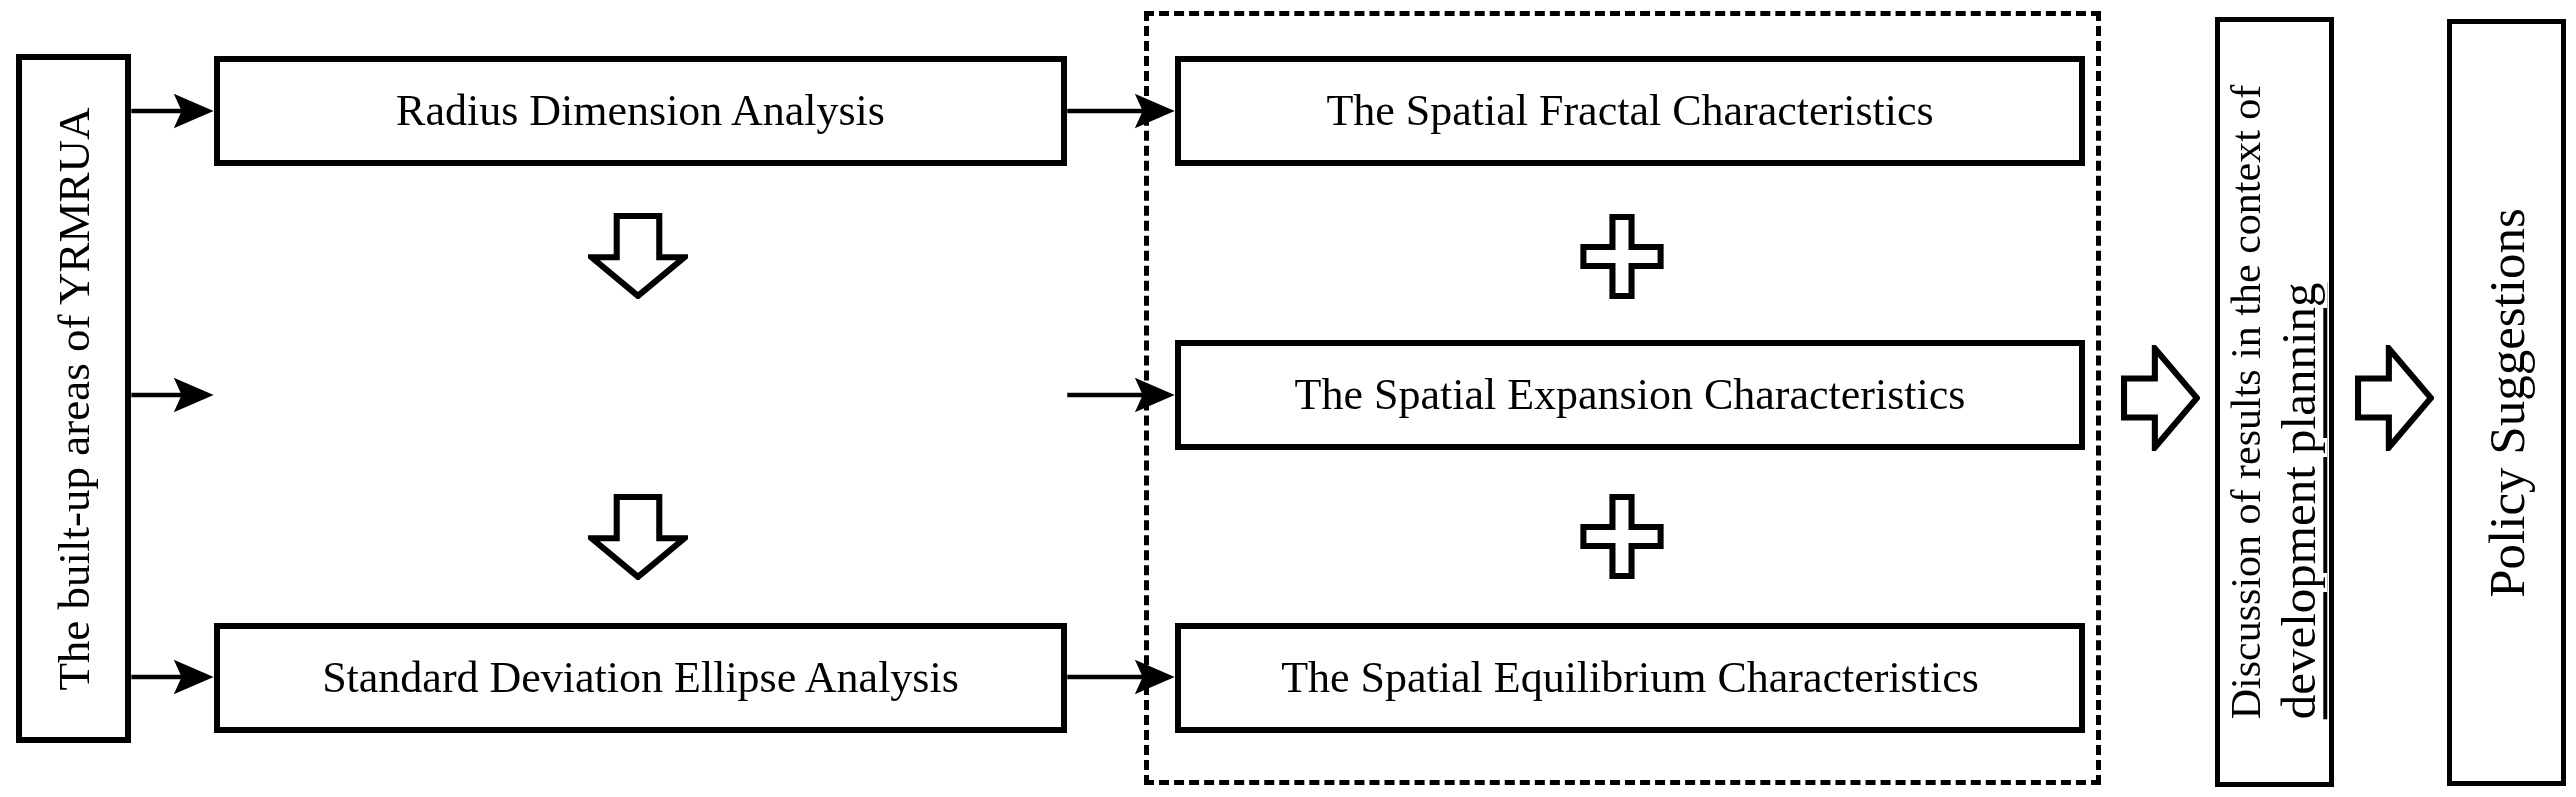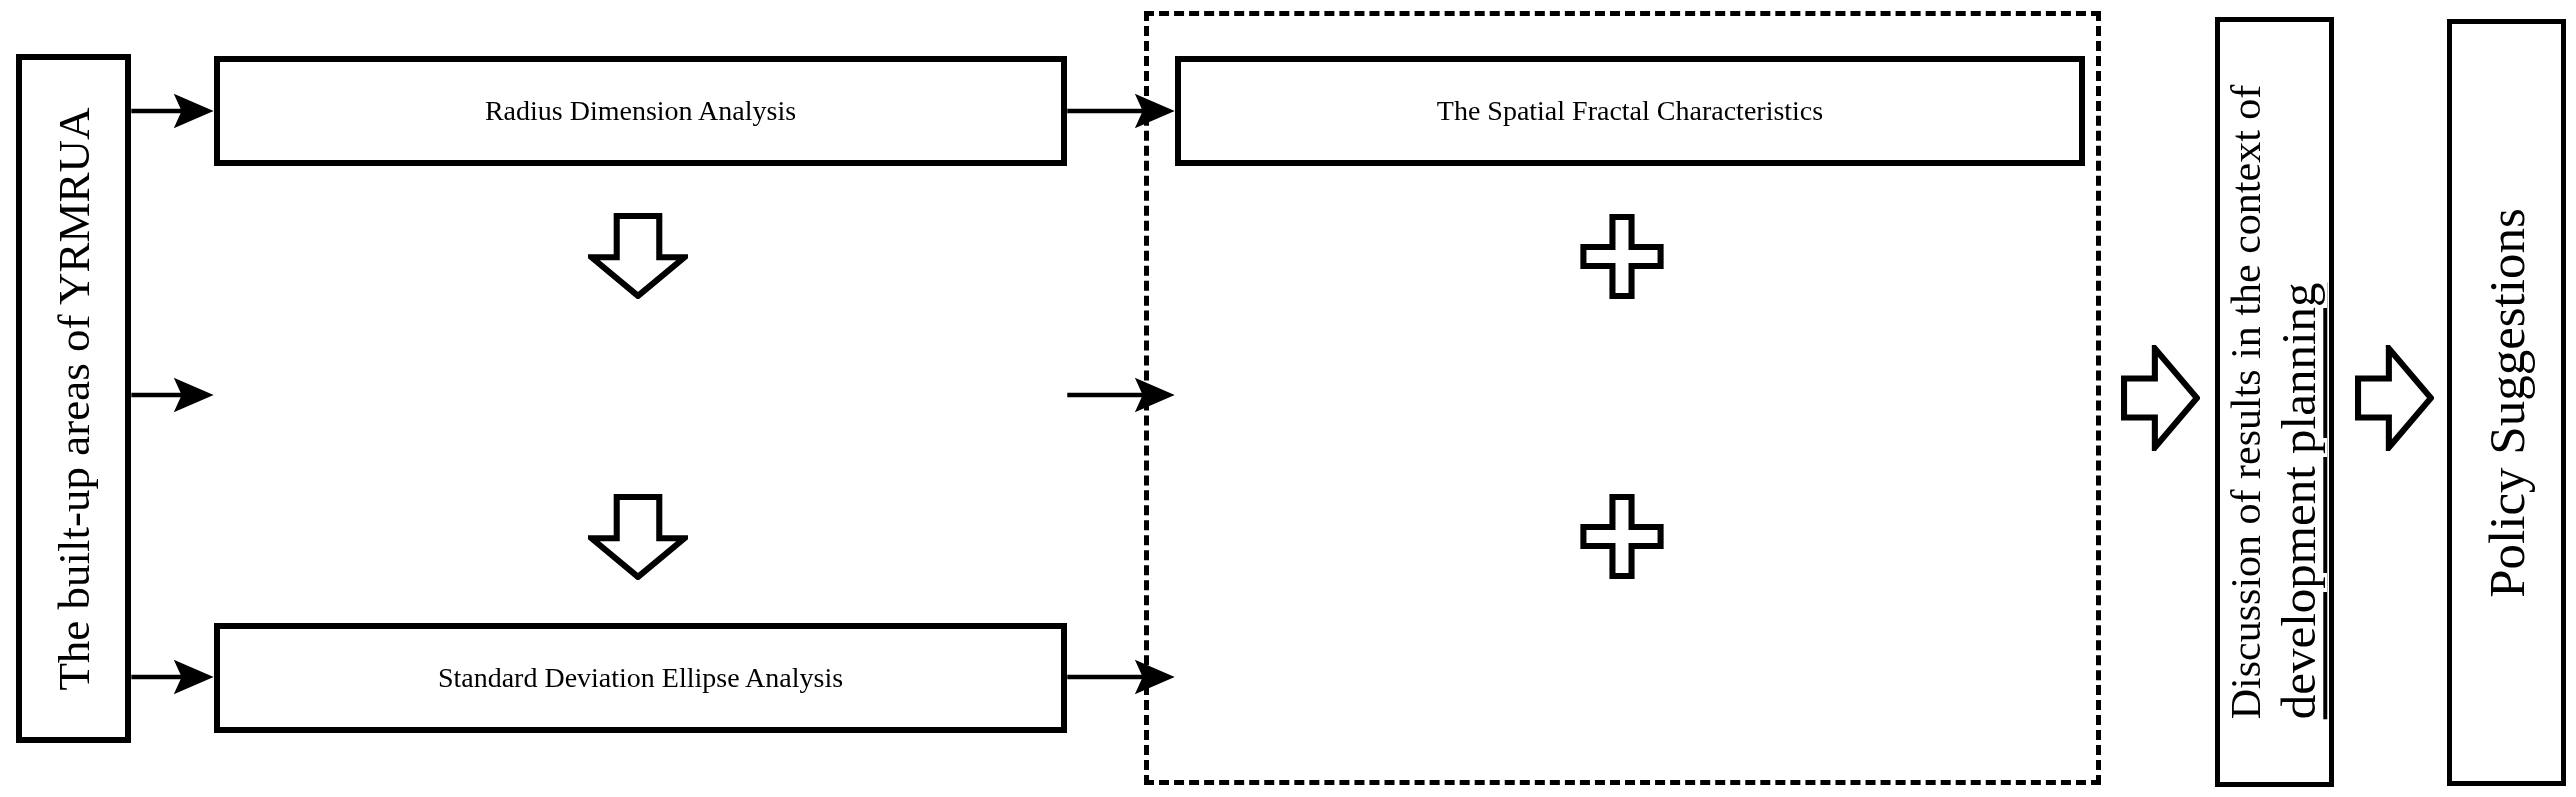--- a/index.html
+++ b/index.html
@@ -12,21 +12,21 @@
     overflow:hidden;
   }
   .box{
     position:absolute;
     background:#ffffff;
     border:6.1px solid #000;
     box-sizing:border-box;
     display:flex;align-items:center;justify-content:center;
     text-align:center;
   }
-  .hlabel{font-size:28px;line-height:1.1;white-space:nowrap;}
+  .hlabel{font-size:44px;line-height:1.1;white-space:nowrap;}
   .vtext{transform:rotate(-90deg);white-space:nowrap;}
   
   #results-group{
     position:absolute;
     border:5.2px dashed #000;
     box-sizing:border-box;
     background:transparent;
   }
   
   #source-box{left:15.7px;top:54px;width:115px;height:689px;}
@@ -72,20 +72,26 @@
 
   <div class="box method-box row1">
     <div class="hlabel">Radius Dimension Analysis</div>
   </div>
   <div class="box method-box row3">
     <div class="hlabel">Standard Deviation Ellipse Analysis</div>
   </div>
 
   <div class="box result-box row1">
     <div class="hlabel">The Spatial Fractal Characteristics</div>
+  </div>
+  <div class="box result-box row2">
+    <div class="hlabel">The Spatial Expansion Characteristics</div>
+  </div>
+  <div class="box result-box row3">
+    <div class="hlabel">The Spatial Equilibrium Characteristics</div>
   </div>
 
   <div class="box" id="discussion-box">
     <div id="discussion-rot">
       <div id="discussion-line1">Discussion of results in the context of</div>
       <div id="discussion-line2">development planning</div>
     </div>
   </div>
 
   <div class="box" id="policy-box">

